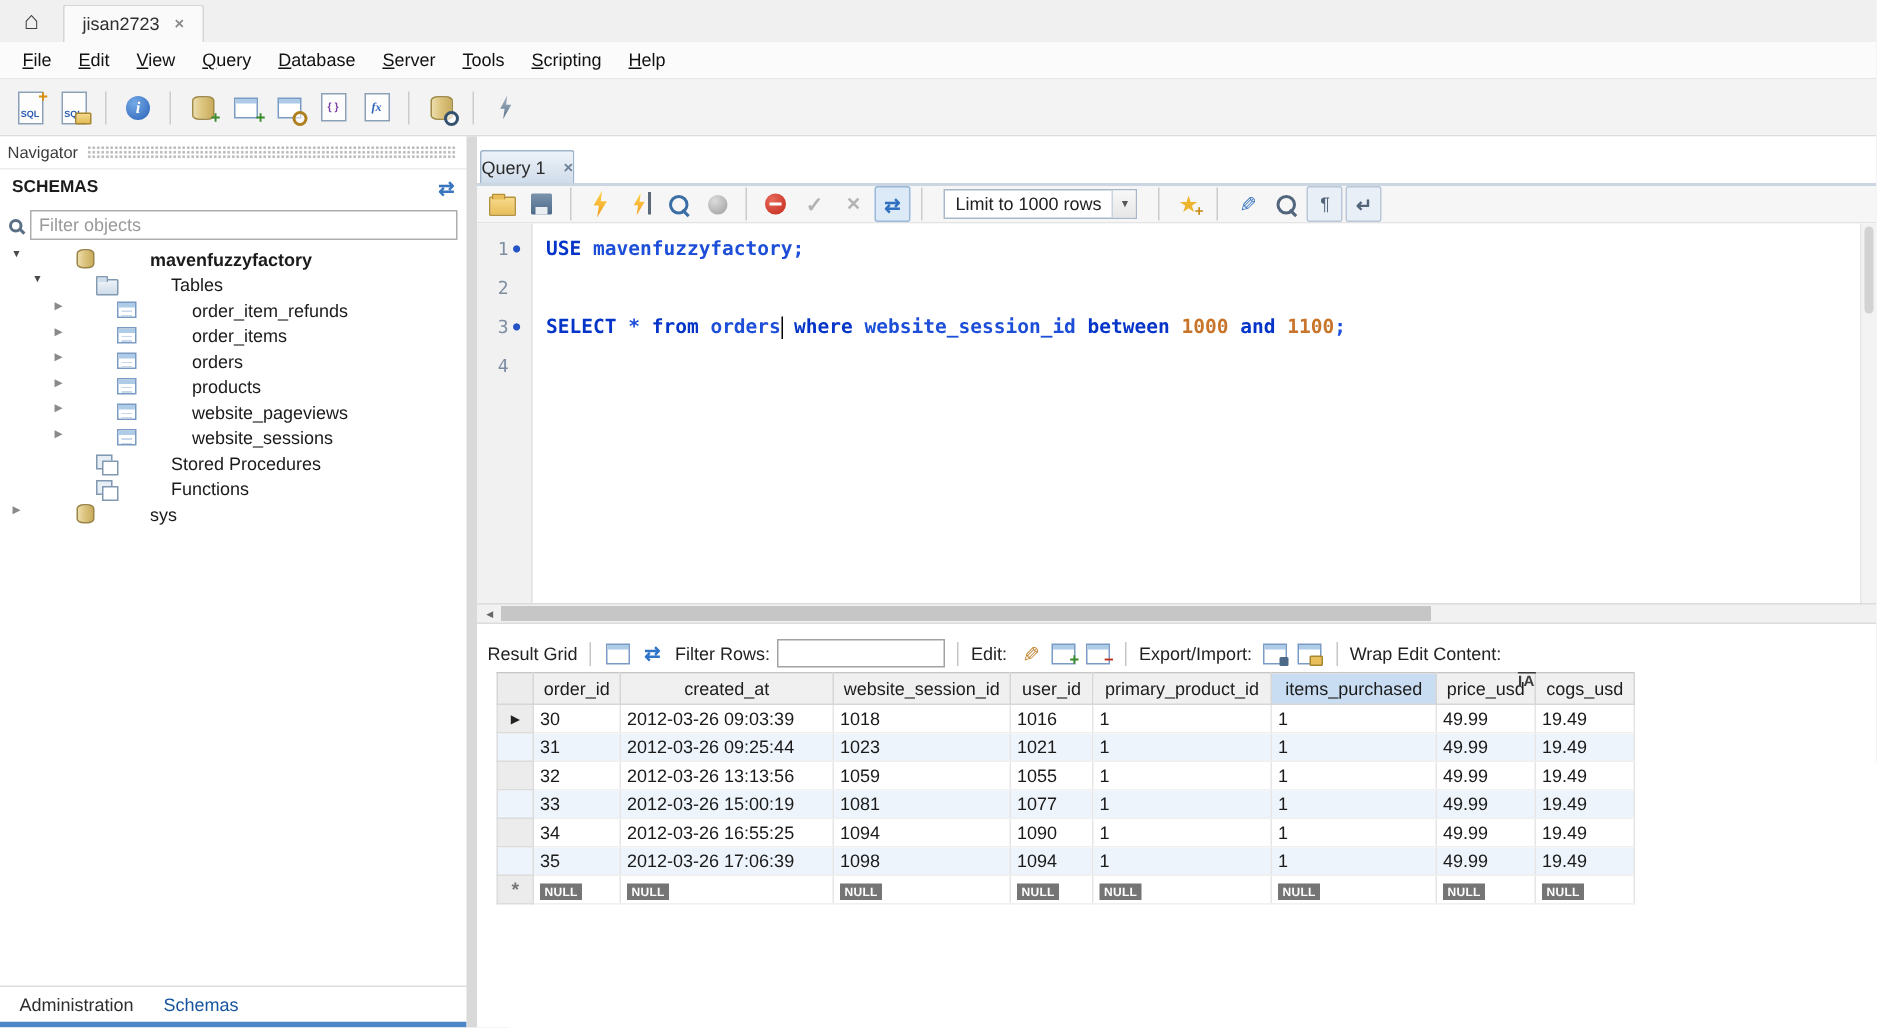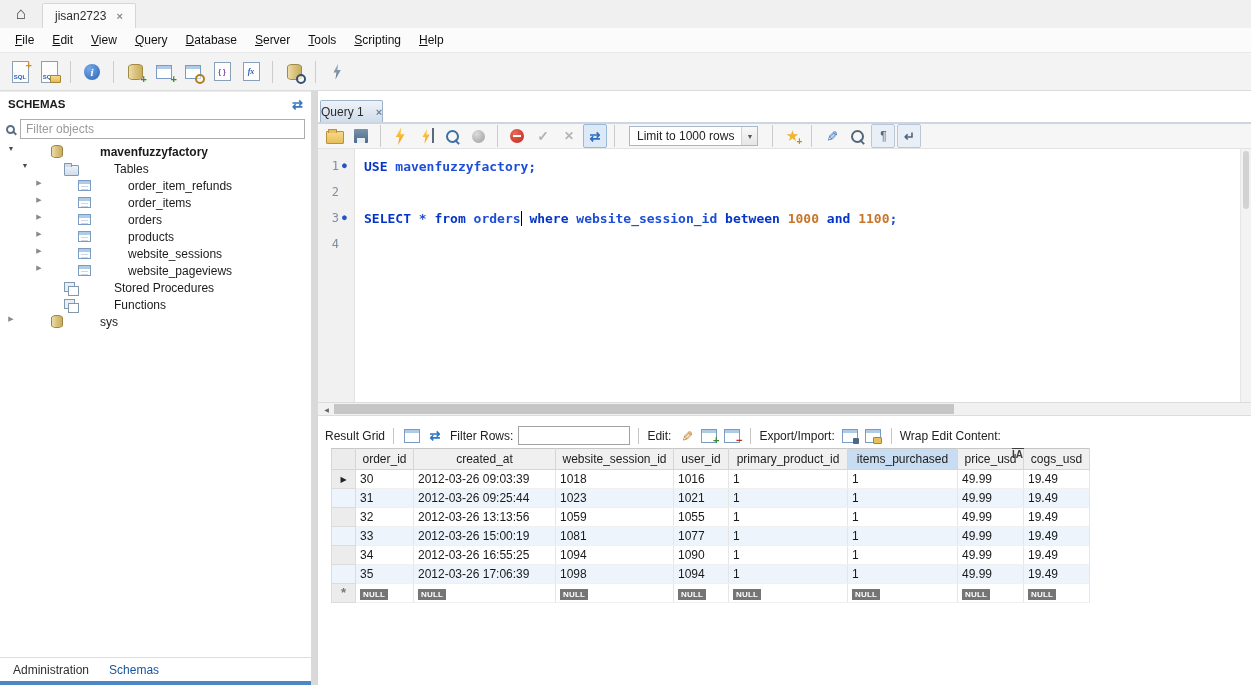--- a/index.html
+++ b/index.html
@@ -202,20 +202,24 @@
       <span class="tbi ic-create-function"></span>
       <span class="tb-sep"></span>
       <span class="tbi ic-search-data cylbase"></span>
       <span class="tb-sep"></span>
       <span class="tbi ic-reconnect"></span>
     </div>
 
   <div class="app-body">
 
     <div class="sidebar">
+      <div class="nav-header">
+        <span class="nav-title">Navigator</span>
+        <span class="nav-dots"></span>
+      </div>
       <div class="schemas-bar">
         <span class="schemas-title">SCHEMAS</span>
         <span class="nav-refresh">⇄</span>
       </div>
       <div class="filter-row">
         <span class="mag"></span>
         <input class="filter-input" type="text" placeholder="Filter objects" style="">
       </div>
       <div class="tree">
           <div class="tree-row" style="padding-left: 5px;">
@@ -244,26 +248,26 @@
             <span class="tlabel">orders</span>
           </div>
           <div class="tree-row" style="padding-left: 33px;">
             <span class="caret col">▶</span>
             <span class="ticon ticon-table"></span>
             <span class="tlabel">products</span>
           </div>
           <div class="tree-row" style="padding-left: 33px;">
             <span class="caret col">▶</span>
             <span class="ticon ticon-table"></span>
+            <span class="tlabel">website_pageviews</span>
+          </div>
+          <div class="tree-row" style="padding-left: 33px;">
+            <span class="caret col">▶</span>
+            <span class="ticon ticon-table"></span>
             <span class="tlabel">website_sessions</span>
-          </div>
-          <div class="tree-row" style="padding-left: 33px;">
-            <span class="caret col">▶</span>
-            <span class="ticon ticon-table"></span>
-            <span class="tlabel">website_pageviews</span>
           </div>
           <div class="tree-row" style="padding-left: 19px;">
             <span class="caret"></span>
             <span class="ticon ticon-group"></span>
             <span class="tlabel">Stored Procedures</span>
           </div>
           <div class="tree-row" style="padding-left: 19px;">
             <span class="caret"></span>
             <span class="ticon ticon-group"></span>
             <span class="tlabel">Functions</span>

